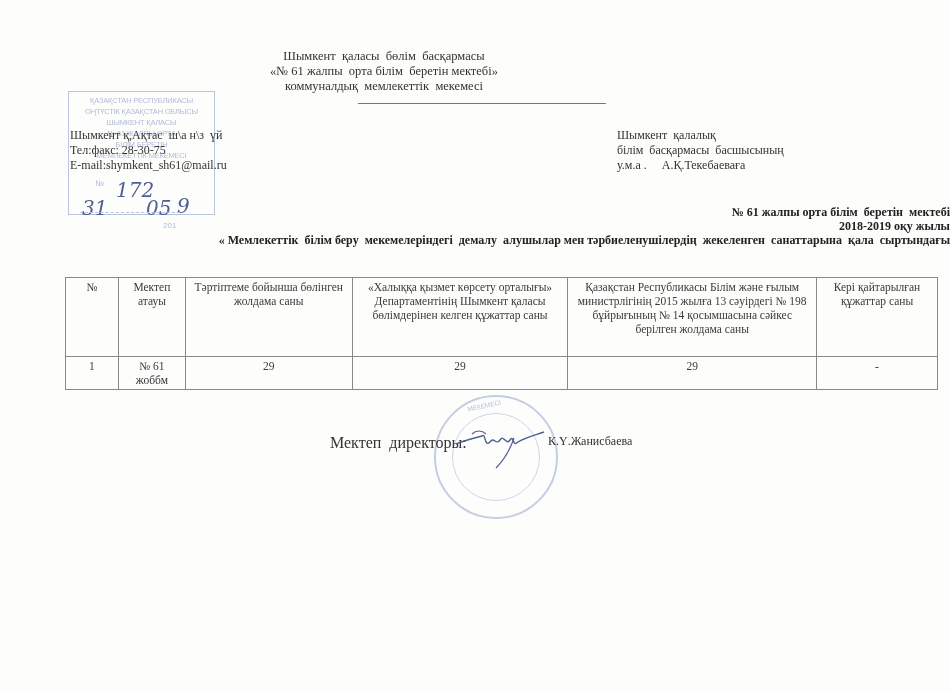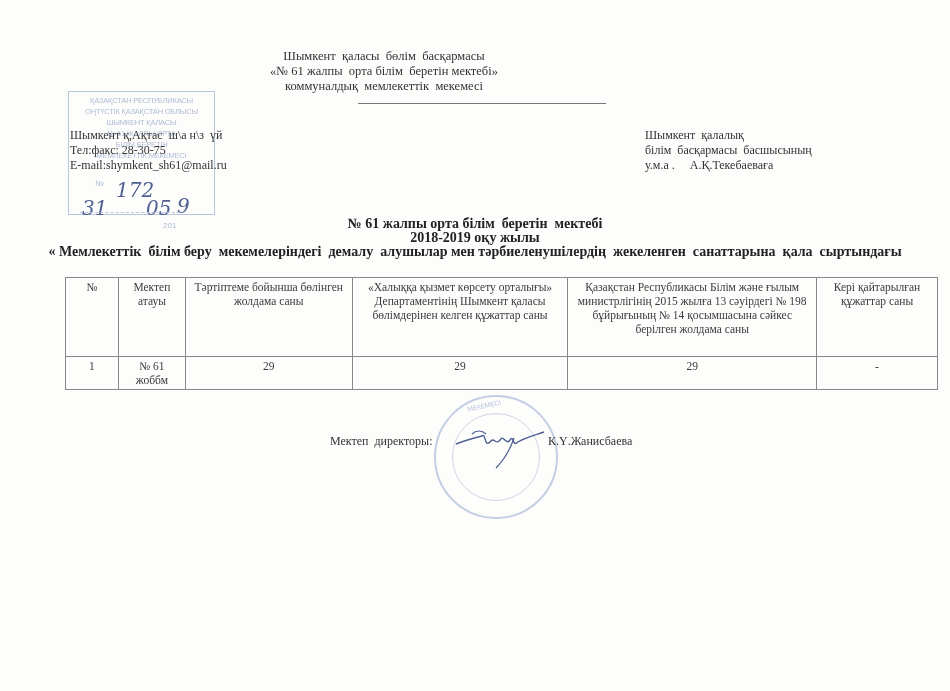--- a/index.html
+++ b/index.html
@@ -17,55 +17,55 @@
   .header-org div { white-space:pre; }
   .header-rule {
     left:358px; top:103px; width:248px; height:0; border-top:1px solid #777;
   }
   .sender {
     left:70px; top:128px; font-size:12px; line-height:15px; color:#333;
   }
   .recipient {
     left:617px; top:128px; font-size:12px; line-height:15px; color:#333;
   }
-  .recipient div { white-space:pre;margin-left:28px; }
+  .recipient div { white-space:pre; }
   .stamp-rect {
     left:68px; top:91px; width:147px; height:124px;
     border:1px solid #b9c5dc; color:#aebbd6;
     font-family:"Liberation Sans", sans-serif; font-size:7.5px;
     text-align:center; line-height:11px; box-sizing:border-box; padding-top:3px;
     letter-spacing:-0.2px;
   }
   .stamp-rect .num { position:absolute; left:26px; top:86px; font-size:8px; }
   .handwritten {
     font-family:"DejaVu Serif", serif; font-style:italic; color:#4f5f92; font-size:20px;
   }
   .hw-num { left:116px; top:178px; }
   .hw-day { left:82px; top:196px; }
   .hw-month { left:146px; top:196px;text-align:right; }
   .hw-year-pre { left:163px; top:201px; font-size:8px; font-style:normal; color:#aebbd6; font-family:"Liberation Sans", sans-serif;margin-top:20px;}
   .hw-year { left:177px; top:194px; }
   .date-rule { left:80px; top:212px; width:100px; border-top:1px dashed #b9c5dc; }
   .title-block {
-    left:0; width:950px; top:205px; text-align:center;
-    font-weight:bold; font-size:14px; line-height:14px; color:#222;margin-top:12px;
+    left:0; width:950px; top:205px; text-align:right;
+    font-weight:bold; font-size:12px; line-height:14px; color:#222;
   }
   .title-block .line { white-space:pre; }
   table.data {
     position:absolute; left:65px; top:277px; width:873px;
     border-collapse:collapse; font-size:11.5px; line-height:14px; color:#3a3a3a;
   }
   table.data td, table.data th {
     border:1px solid #888; text-align:center; vertical-align:top;
     font-weight:normal; padding:2px 4px;
   }
   table.data thead th { height:74px; }
   table.data tbody td { height:27px; }
   .signature-line {
-    left:330px; top:434px; font-size:12px; color:#333; white-space:pre;
+    left:330px; top:434px; font-size:16px; color:#333; white-space:pre;
   }
   .signature-name { left:548px; top:434px; font-size:12px; color:#333; }
   .stamp-round {
     left:434px; top:395px; width:124px; height:124px; border-radius:50%;
     border:2px solid #c3cde3; box-sizing:border-box;
   }
   .stamp-round-inner {
     left:452px; top:413px; width:88px; height:88px; border-radius:50%;
     border:1px solid #ccd5e8; box-sizing:border-box;
   }

